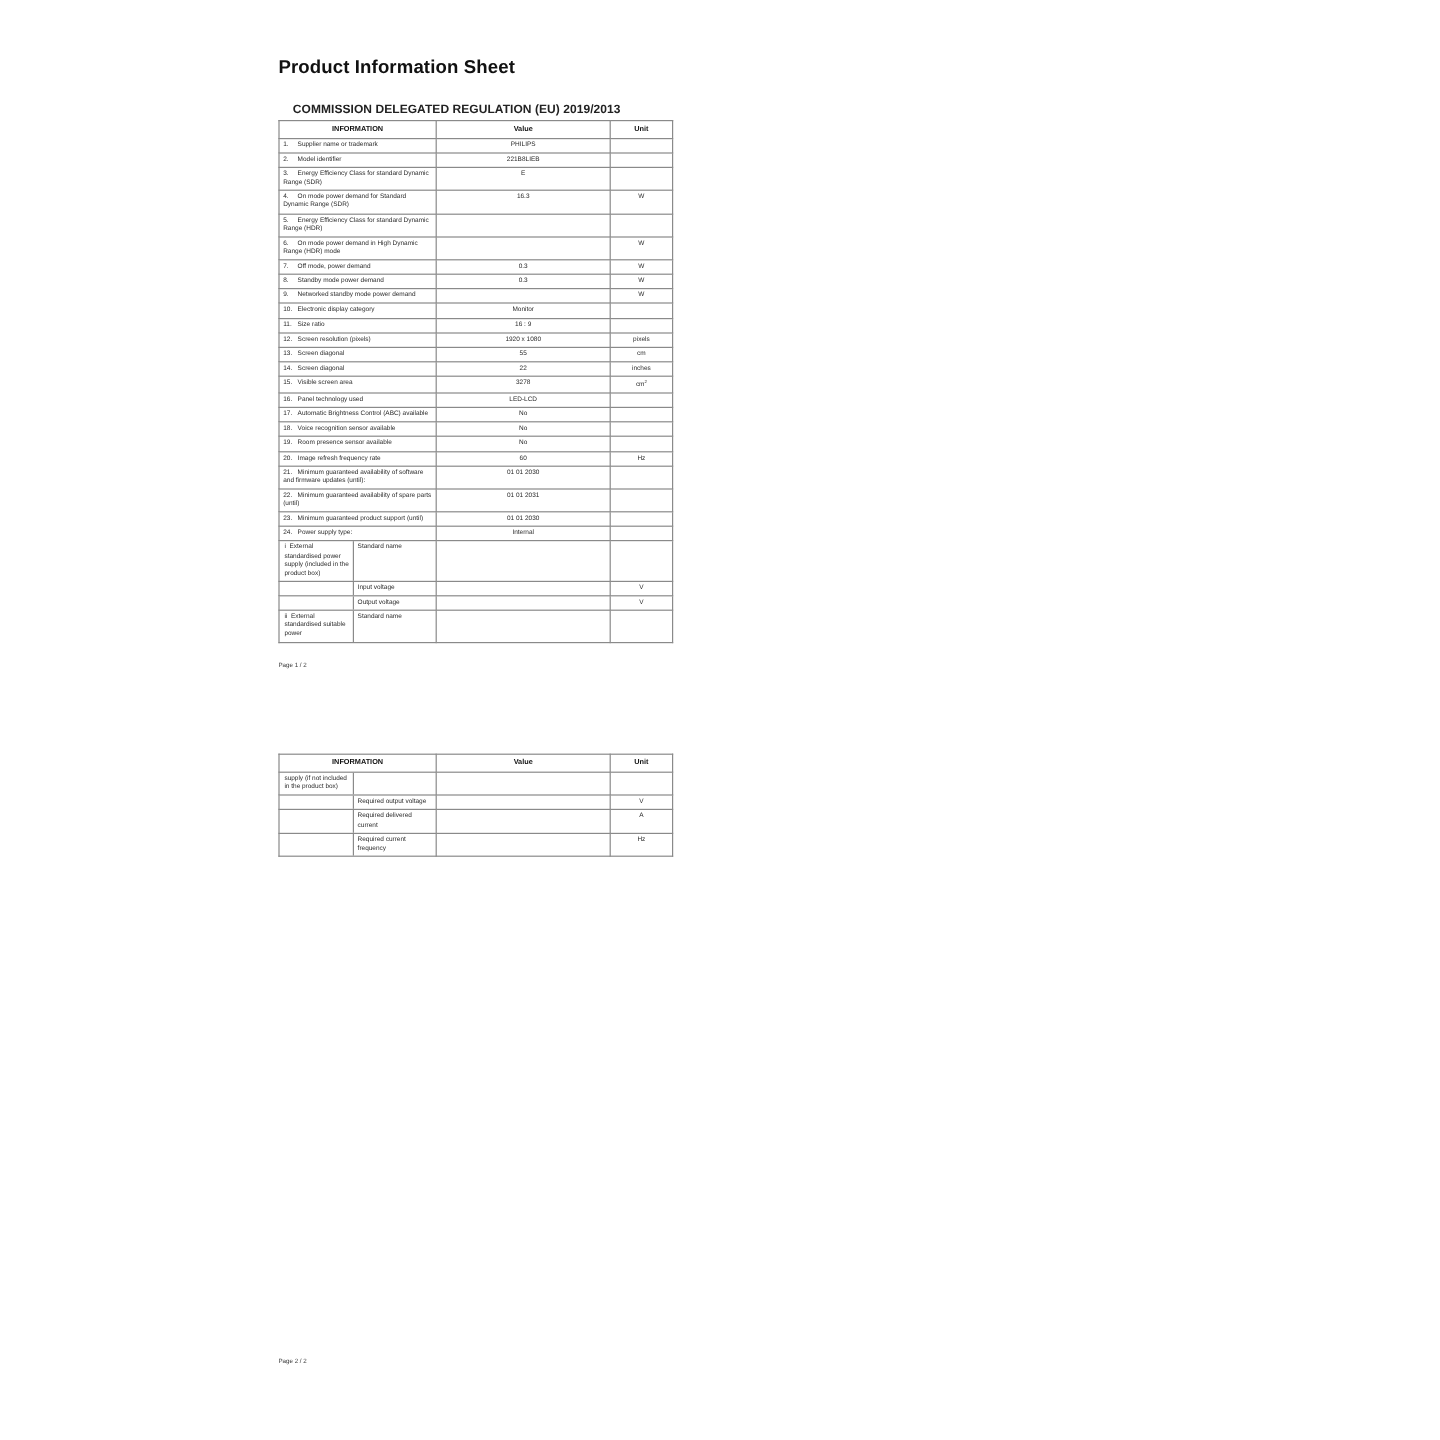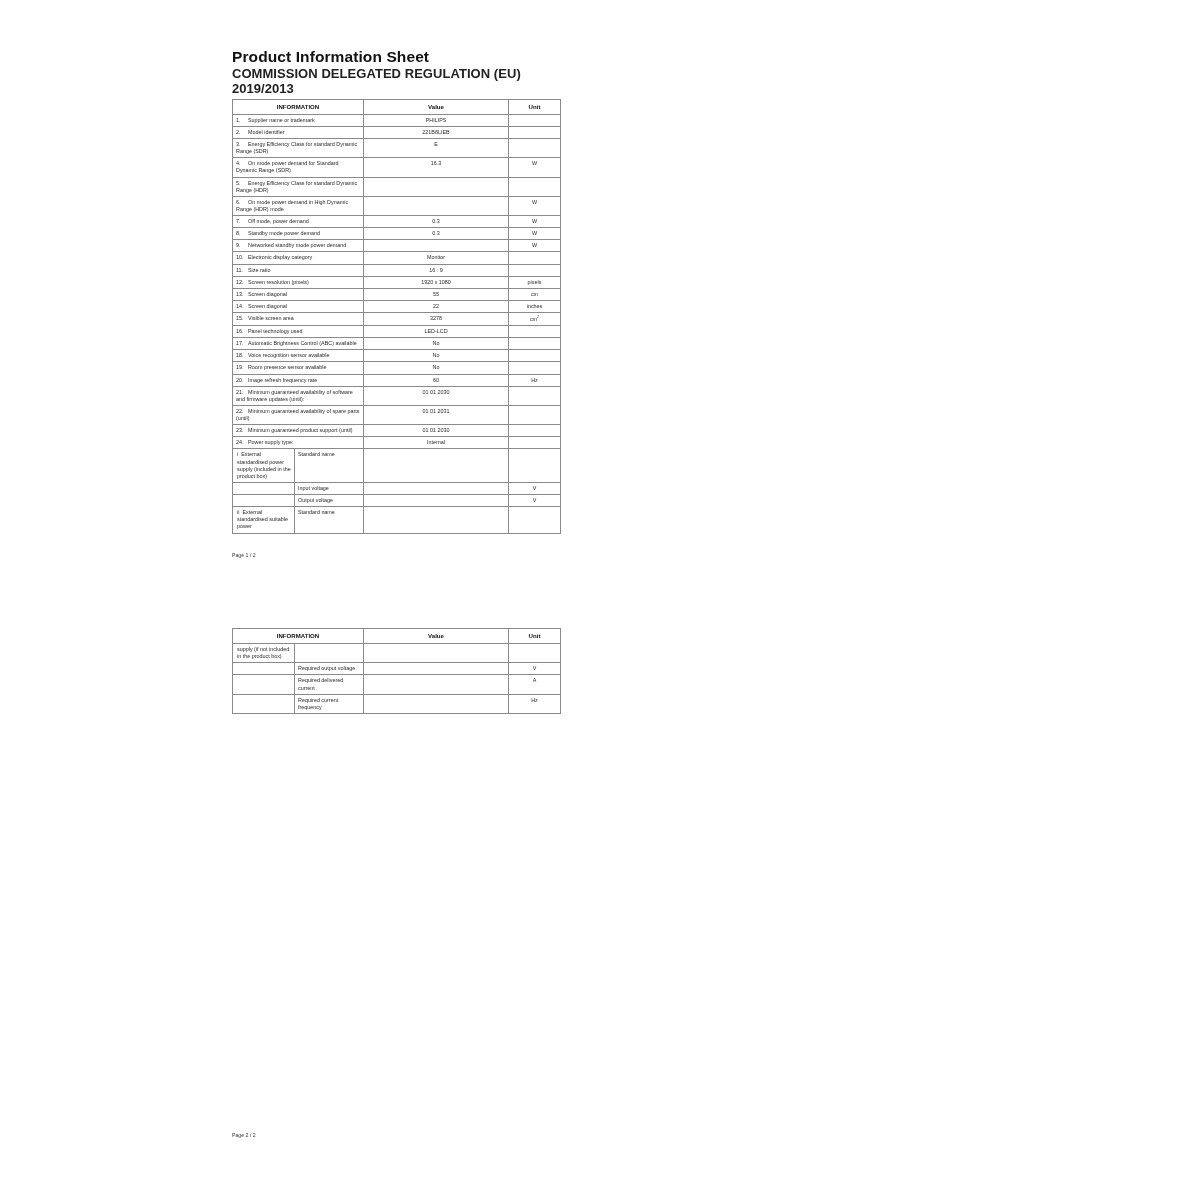--- a/index.html
+++ b/index.html
@@ -28,28 +28,28 @@
     left: 232px;
     width: 330px;
   }
   #page1 { top: 48px; }
 
   .doc-title {
     font-size: 15.5px;
     font-weight: bold;
     color: #111;
     letter-spacing: 0.1px;
-    margin: 0 0 0 0;
+    margin: 0 0 20px 0;
     line-height: 1.15;
   }
   .doc-subtitle {
-    font-size: 13px;
+    font-size: 10px;
     font-weight: bold;
     color: #222;
-    margin: 0 0 3px 0;
+    margin: 0 0 3px 12px;
     letter-spacing: 0.05px;
   }
 
   table.pis {
     border-collapse: collapse;
     table-layout: fixed;
     width: 328px;
     font-size: 5.4px;
     color: #2a2a2a;
   }

